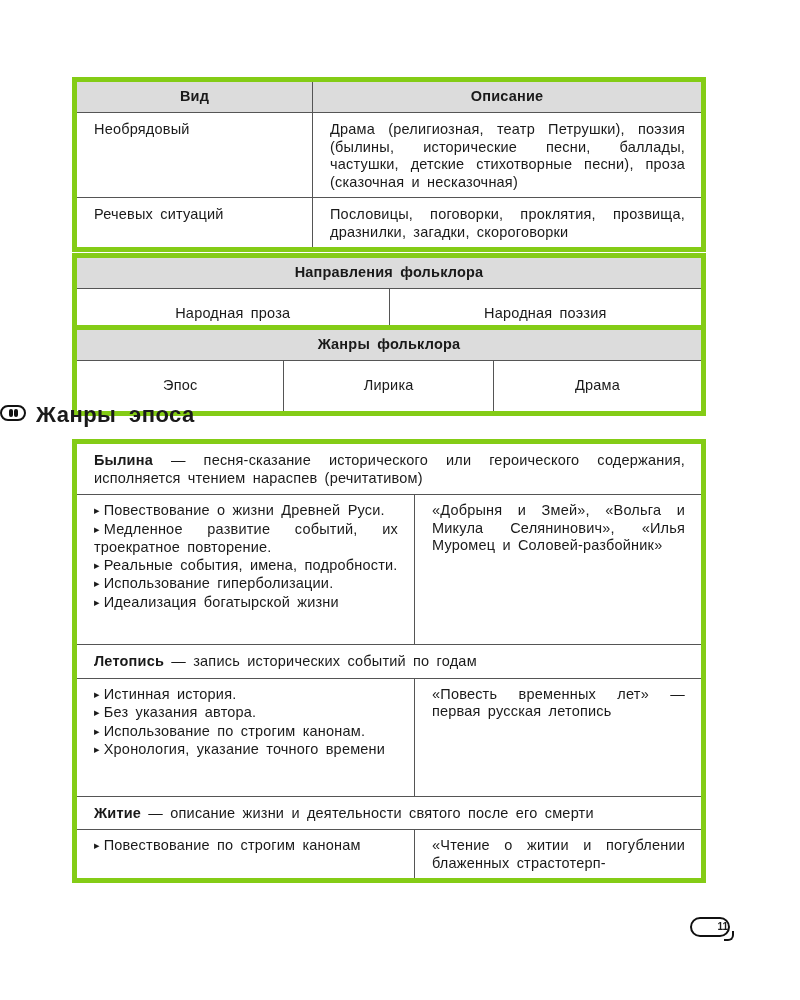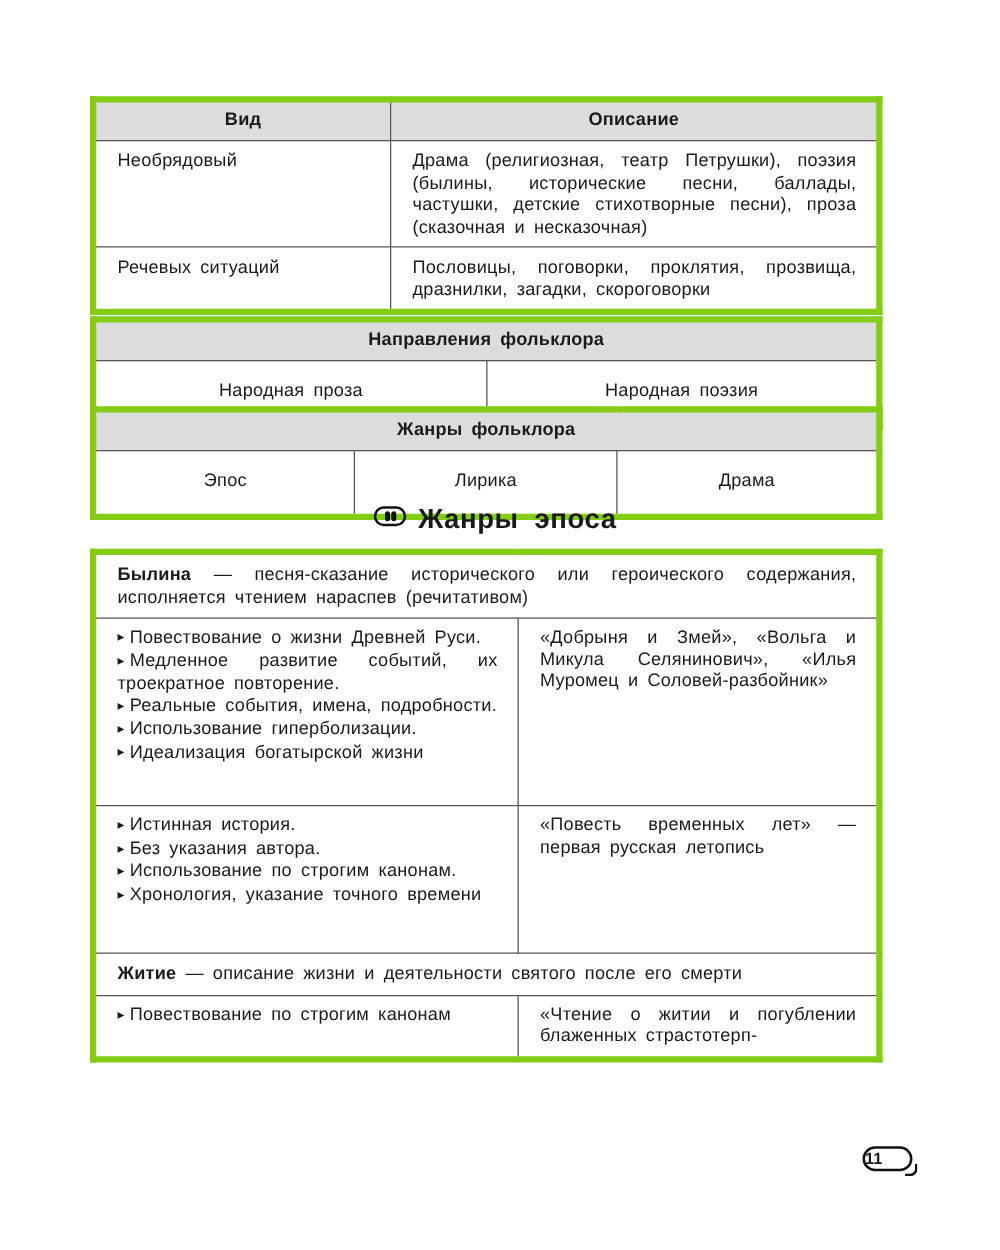--- a/index.html
+++ b/index.html
@@ -12,32 +12,32 @@
   #t1 { top:77px; }
   #t1 th { height:28px; }
   #t1 td { padding:8px 16px 6px 17px; }
   #t1 td.col1 { width:202px; }
   #t2 { top:253px; }
   #t2 th { height:28px; }
   #t2 td { height:26px; padding:12px; }
   #t3 { top:325px; }
   #t3 th { height:28px; }
   #t3 td { height:26px; padding:12px; }
-  .title { position:absolute; top:402px; left:0; width:792px; text-align:center; font-size:22px; font-weight:bold; letter-spacing:0.5px; word-spacing:6px; }
+  .title { position:absolute; top:402px; left:0; width:792px; font-size:22px; font-weight:bold; letter-spacing:0.5px; word-spacing:6px; }
   .title .icon { display:inline-block; width:26px; height:16px; border:2px solid #111; border-radius:9px; vertical-align:middle; position:relative; top:-3px; margin-right:10px; box-sizing:border-box; }
   .title .icon::before, .title .icon::after { content:""; position:absolute; top:2px; width:4px; height:8px; background:#111; border-radius:2px; }
   .title .icon::before { left:7px; } .title .icon::after { left:12px; }
   #t4 { top:439px; }
   #t4 th { height:30px; }
   #t4 td { padding:7px 16px 6px 17px; }
   #t4 td.span { padding:8px 16px 7px 17px; }
   #t4 td.feat { width:304px; }
   .bul { display:block; }
   .bul::before { content:"\25B8"; font-size:11px; margin-right:4px; position:relative; top:-1px; }
-  .pagenum { position:absolute; left:690px; top:917px; width:40px; height:20px; border:2px solid #111; border-radius:10px; box-sizing:border-box; font-size:13px; font-weight:bold; text-align:left; line-height:16px; background:#fff; }
+  .pagenum { position:absolute; left:690px; top:917px; width:40px; height:20px; border:2px solid #111; border-radius:10px; box-sizing:border-box; font-size:10px; font-weight:bold; text-align:right; line-height:16px; background:#fff; }
   .pagenum::after { content:""; position:absolute; right:-6px; bottom:-6px; width:8px; height:8px; border-right:2px solid #111; border-bottom:2px solid #111; border-radius:0 0 6px 0; }
 </style>
 </head>
 <body>
 
 <table class="tbl" id="t1">
   <tbody>
       <tr>
     <th>Вид</th>
     <th>Описание</th>
@@ -92,20 +92,23 @@
     <td class="feat just">
       <span class="bul">Повествование о жизни Древней Руси.</span>
       <span class="bul">Медленное развитие событий, их троекратное повторение.</span>
       <span class="bul">Реальные события, имена, подробности.</span>
       <span class="bul">Использование гиперболизации.</span>
       <span class="bul">Идеализация богатырской жизни</span>
     </td>
     <td class="just">«Добрыня и Змей», «Вольга и Микула Селянинович», «Илья Муромец и Соловей-разбойник»</td>
   </tr>
 
+  <tr>
+    <td colspan="2" class="span just"><b>Летопись</b><span> — запись исторических событий по годам</span></td>
+  </tr>
   <tr style="height:118px">
     <td class="feat just">
       <span class="bul">Истинная история.</span>
       <span class="bul">Без указания автора.</span>
       <span class="bul">Использование по строгим канонам.</span>
       <span class="bul">Хронология, указание точного времени</span>
     </td>
     <td class="just">«Повесть временных лет» — первая русская летопись</td>
   </tr>
 

